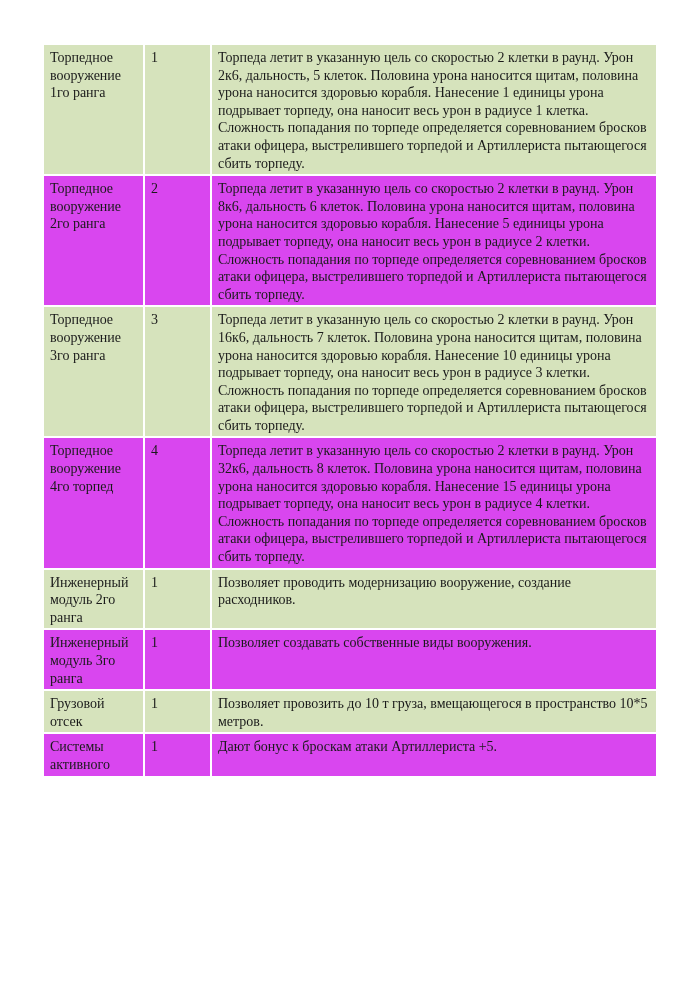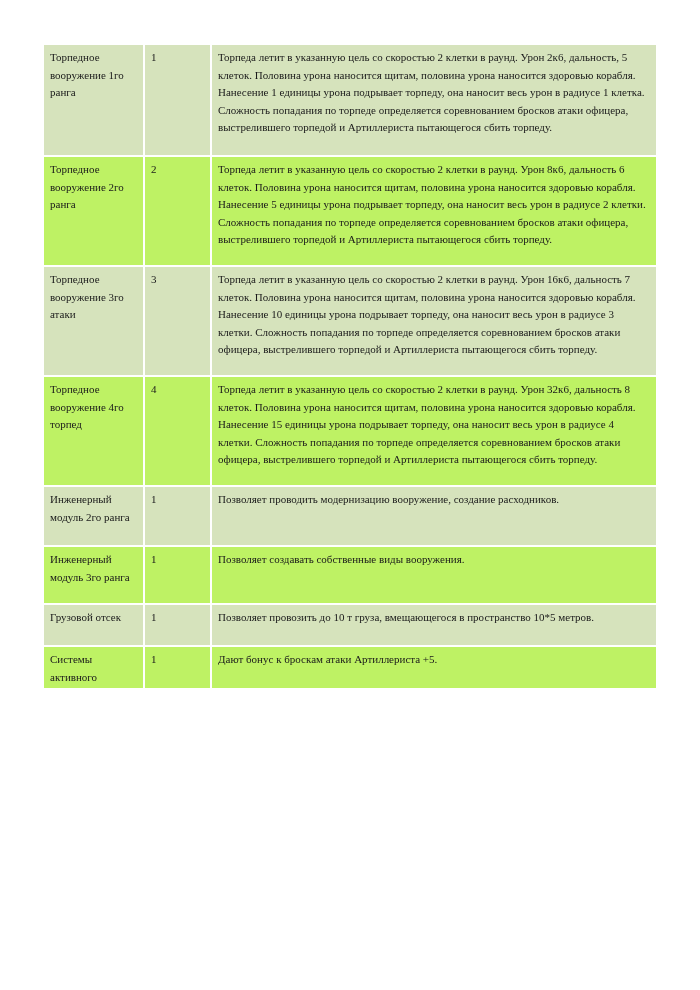--- a/index.html
+++ b/index.html
@@ -3,31 +3,31 @@
 <meta charset="utf-8">
 <style>
   html, body { margin: 0; padding: 0; background: #ffffff; }
   body { width: 700px; height: 990px; position: relative; overflow: hidden; }
   .page { position: absolute; left: 42px; top: 43px; width: 614px; }
   table.mod-table {
     border-collapse: collapse;
     width: 614px;
     table-layout: fixed;
     font-family: "Liberation Serif", serif;
-    font-size: 11px;
+    font-size: 14px;
     line-height: 17.6px;
     color: #1a1a1a;
   }
   table.mod-table td {
     border: 2px solid #ffffff;
     vertical-align: top;
     padding: 4px 6px 2px 6px;
   }
   tr.odd td { background: #d6e3bc; }
-  tr.even td { background: #bef264; margin-left: 48px; }
+  tr.even td { background: #d946ef; margin-left: 48px; }
   col.c1 { width: 101px; }
   col.c2 { width: 67px; }
   col.c3 { width: 446px; }
   td.name-cell { }
   td.rank-cell { padding-left: 6px; }
   td.desc-cell { padding-left: 6px; }
 </style>
 </head>
 <body>
 
@@ -43,21 +43,21 @@
         <td class="name-cell">Торпедное вооружение 1го ранга</td>
         <td class="rank-cell">1</td>
         <td class="desc-cell">Торпеда летит в указанную цель со скоростью 2 клетки в раунд. Урон 2к6, дальность, 5 клеток. Половина урона наносится щитам, половина урона наносится здоровью корабля. Нанесение 1 единицы урона подрывает торпеду, она наносит весь урон в радиусе 1 клетка. Сложность попадания по торпеде определяется соревнованием бросков атаки офицера, выстрелившего торпедой и Артиллериста пытающегося сбить торпеду.</td>
       </tr>
       <tr class="even" style="height:110px">
         <td class="name-cell">Торпедное вооружение 2го ранга</td>
         <td class="rank-cell">2</td>
         <td class="desc-cell">Торпеда летит в указанную цель со скоростью 2 клетки в раунд. Урон 8к6, дальность 6 клеток. Половина урона наносится щитам, половина урона наносится здоровью корабля. Нанесение 5 единицы урона подрывает торпеду, она наносит весь урон в радиусе 2 клетки. Сложность попадания по торпеде определяется соревнованием бросков атаки офицера, выстрелившего торпедой и Артиллериста пытающегося сбить торпеду.</td>
       </tr>
       <tr class="odd" style="height:110px">
-        <td class="name-cell">Торпедное вооружение 3го атаки</td>
+        <td class="name-cell">Торпедное вооружение 3го ранга</td>
         <td class="rank-cell">3</td>
         <td class="desc-cell">Торпеда летит в указанную цель со скоростью 2 клетки в раунд. Урон 16к6, дальность 7 клеток. Половина урона наносится щитам, половина урона наносится здоровью корабля. Нанесение 10 единицы урона подрывает торпеду, она наносит весь урон в радиусе 3 клетки. Сложность попадания по торпеде определяется соревнованием бросков атаки офицера, выстрелившего торпедой и Артиллериста пытающегося сбить торпеду.</td>
       </tr>
       <tr class="even" style="height:110px">
         <td class="name-cell">Торпедное вооружение 4го торпед</td>
         <td class="rank-cell">4</td>
         <td class="desc-cell">Торпеда летит в указанную цель со скоростью 2 клетки в раунд. Урон 32к6, дальность 8 клеток. Половина урона наносится щитам, половина урона наносится здоровью корабля. Нанесение 15 единицы урона подрывает торпеду, она наносит весь урон в радиусе 4 клетки. Сложность попадания по торпеде определяется соревнованием бросков атаки офицера, выстрелившего торпедой и Артиллериста пытающегося сбить торпеду.</td>
       </tr>
       <tr class="odd" style="height:60px">
         <td class="name-cell">Инженерный модуль 2го ранга</td>

